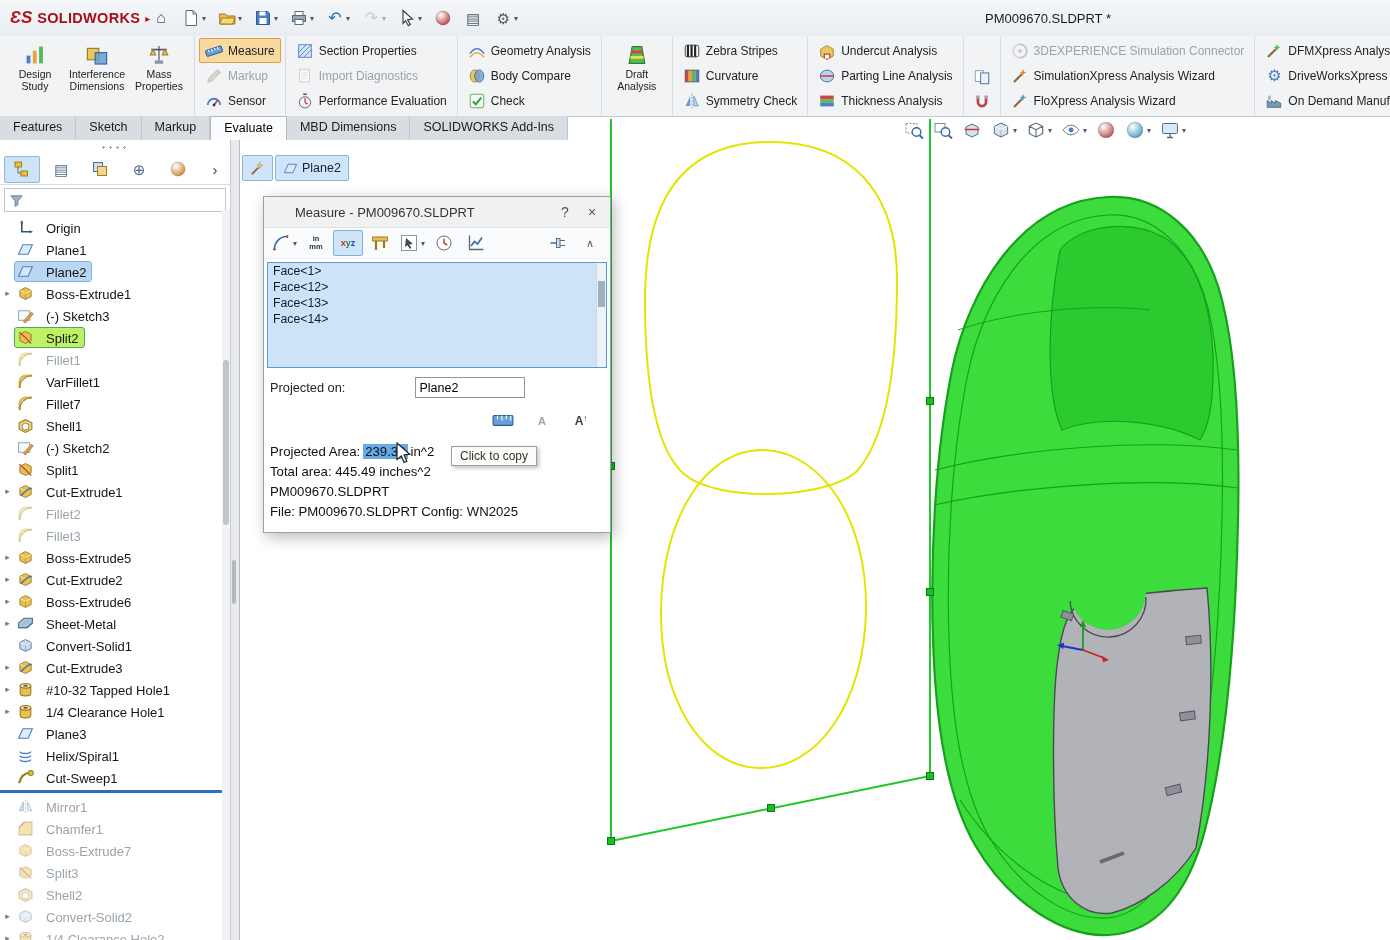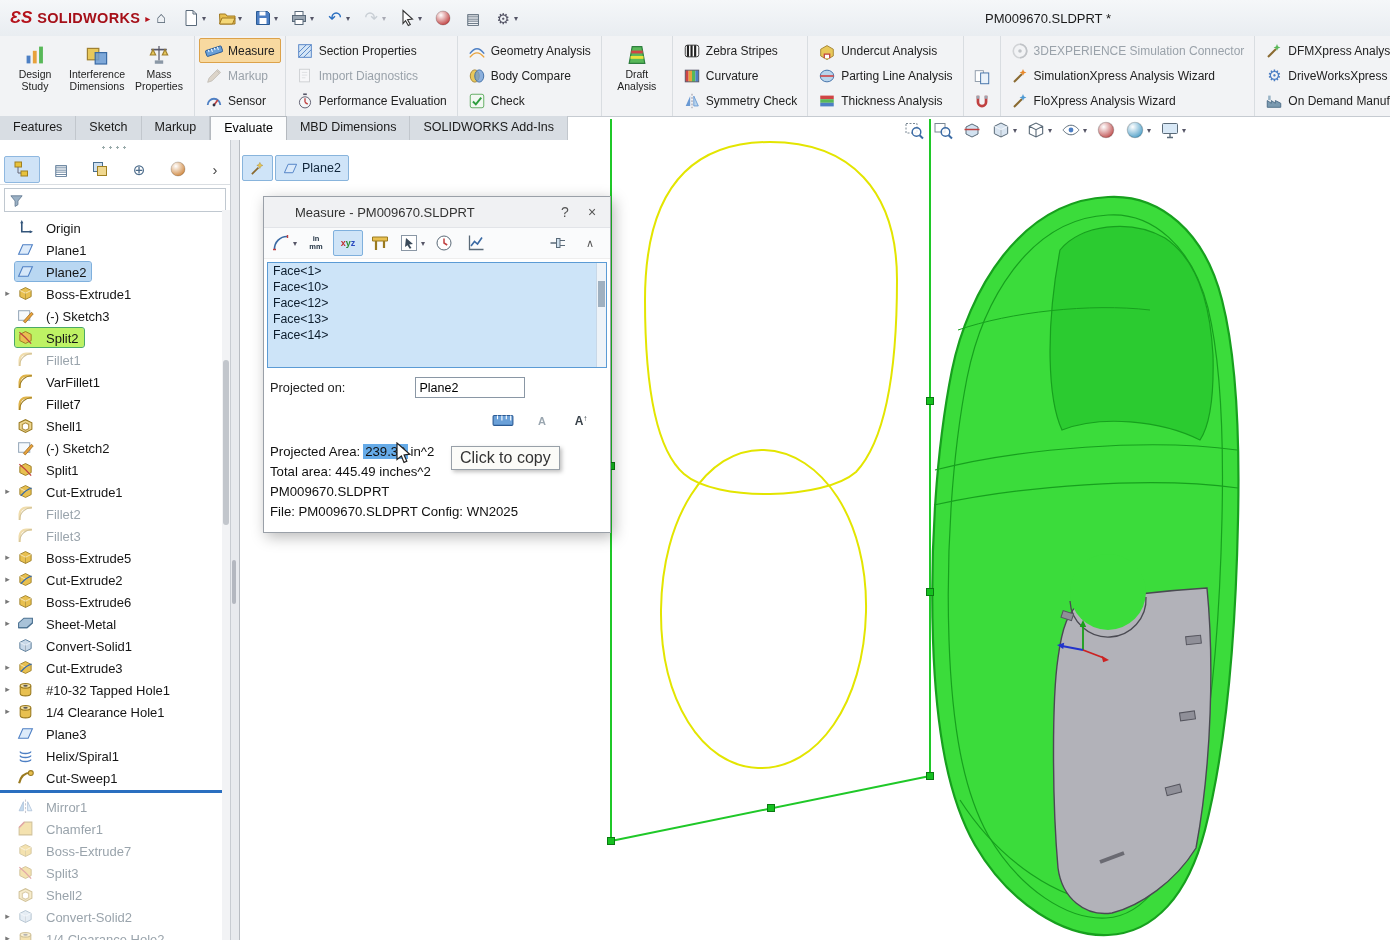--- a/index.html
+++ b/index.html
@@ -105,21 +105,21 @@
   .md-thumb{position:absolute;top:18px;left:1px;right:1px;height:26px;background:#9fb0c0}
   .md-projrow{display:flex;align-items:center;margin:9px 6px 0;font-size:12.8px;color:#222}
   .md-field{width:102px;height:19px;border:1px solid #8a97a5;font-size:12.5px;padding:0 3px;
             font-family:inherit;margin-left:70px;background:#fff}
   .md-minis{display:flex;justify-content:flex-end;gap:9px;margin:10px 14px 0;align-items:center}
   .md-minis .ic{width:22px;height:16px}
   .md-results{padding:8px 6px 10px;line-height:20px;color:#101010;font-size:13.2px}
   .hl{background:#66abe8;padding:0 2px;margin:0 3px}
 
   .tip{position:absolute;left:451px;top:446px;z-index:40;background:#fbfbf8;border:1px solid #98a0a8;
-       box-shadow:2px 2px 4px rgba(0,0,0,.25);font-size:16px;color:#333;padding:2px 8px;white-space:nowrap}
+       box-shadow:2px 2px 4px rgba(0,0,0,.25);font-size:12px;color:#333;padding:2px 8px;white-space:nowrap}
   .cursor{position:absolute;left:395px;top:442px;z-index:50}
 </style>
 </head>
 <body>
 
 <div class="titlebar">
   <div class="logo">
     <span class="logo-mark">ƐS</span>
     <span class="logo-text">SOLIDWORKS</span>
     <span class="logo-caret">▸</span>
@@ -1211,21 +1211,20 @@
       </div>
       <div class="mdbtn mr">
         <span class="ic">
           <span style="color:#555;font-size:11px;line-height:1">∧</span>
         </span>
       </div>
     </div>
   <div class="md-list">
     <div class="md-list-items">
         <div class="md-face">Face&lt;1&gt;</div>
-        <div class="md-face">Face&lt;10&gt;</div>
         <div class="md-face">Face&lt;12&gt;</div>
         <div class="md-face">Face&lt;13&gt;</div>
         <div class="md-face">Face&lt;14&gt;</div>
       </div>
     <div class="md-scroll">
         <div class="md-thumb"></div>
       </div>
   </div>
   <div class="md-projrow">
     <span>Projected on:</span>

